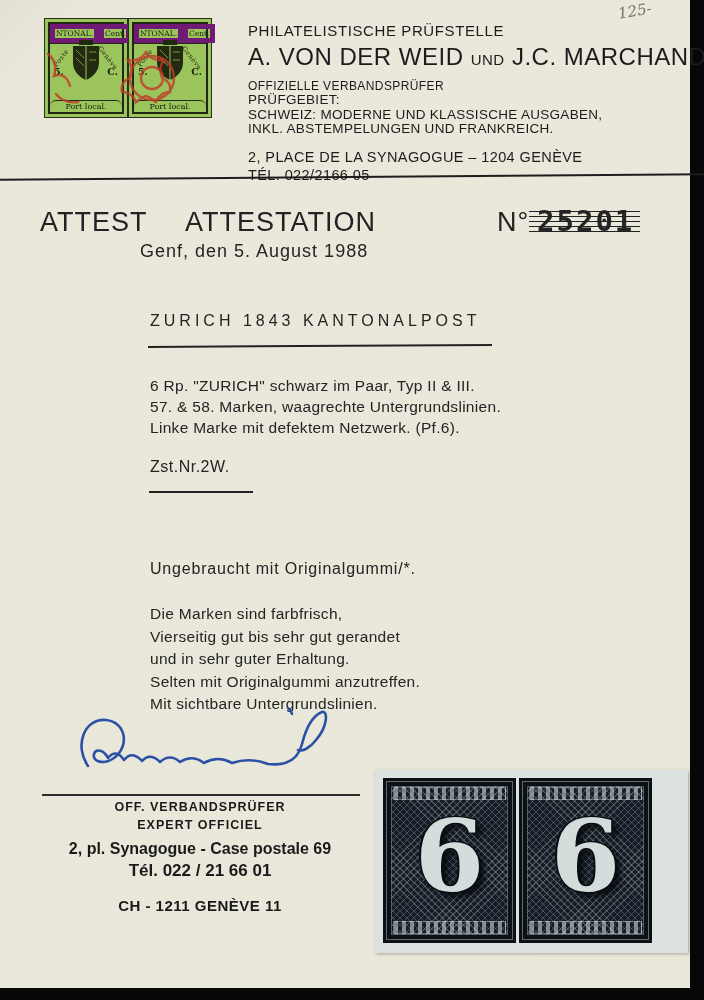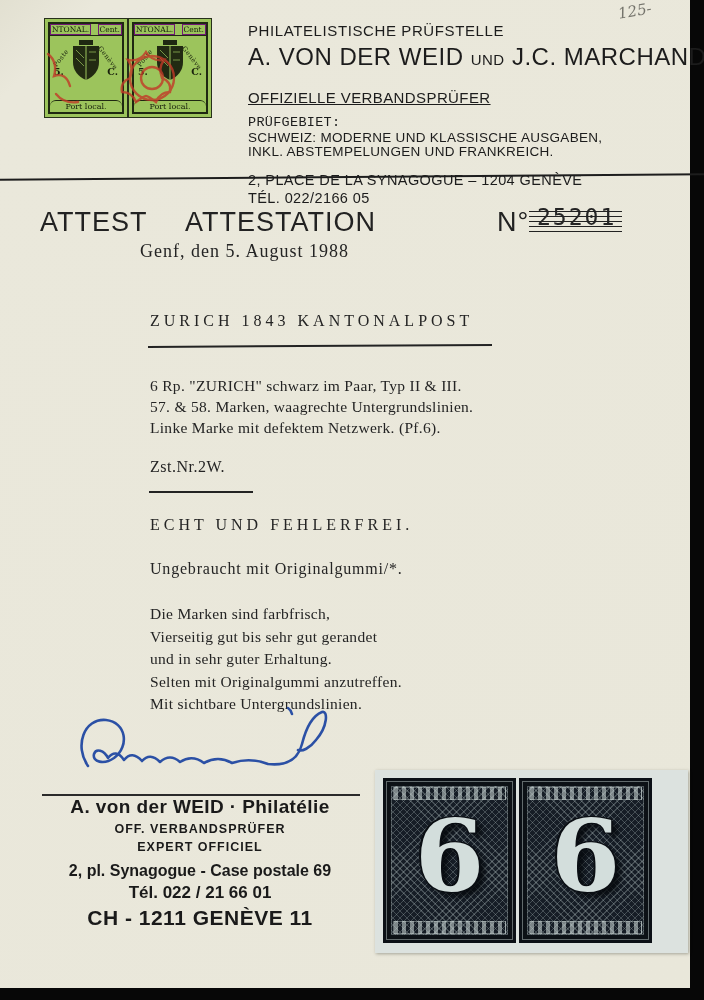--- a/index.html
+++ b/index.html
@@ -6,68 +6,68 @@
   .scan{position:relative;width:704px;height:1000px;background:#070707;overflow:hidden;
         font-family:"Liberation Sans",sans-serif;color:#1c1c1c;}
   .paper{position:absolute;left:0;top:0;width:690px;height:988px;
          background:linear-gradient(135deg,#e2e0d1 0,#eae8db 6%,#e9e7da 100%);}
 
   
   .letterhead{position:absolute;left:248px;top:22px;width:440px;}
   .lh-line1{font-size:15px;letter-spacing:.6px;}
   .lh-name{font-size:24px;letter-spacing:.5px;margin-top:4px;white-space:nowrap;}
   .lh-name .und{font-size:15px;}
-  .lh-line2{font-size:15px;letter-spacing:.4px;margin-top:18px;text-decoration:underline;}
+  .lh-line2{font-size:12px;letter-spacing:.4px;margin-top:8px;}
   .lh-small{font-size:13.5px;letter-spacing:.3px;line-height:14.5px;}
-  .lh-gebiet{margin-top:10px;font-family:Liberation Mono, monospace;}
+  .lh-gebiet{}
   .lh-addr{font-size:14.5px;letter-spacing:.4px;margin-top:12px;}
   .lh-tel{font-size:14.5px;letter-spacing:.4px;margin-top:2px;}
 
   .pencil-note{position:absolute;left:618px;top:2px;font-family:"DejaVu Serif",serif;
                font-style:italic;font-size:15px;color:#75746c;transform:rotate(-10deg);}
 
   .sep-line{position:absolute;left:0;top:176px;width:704px;height:2px;background:#1d1d1d;
             transform:rotate(-0.45deg);}
 
   
   .attest-word{position:absolute;top:207px;font-size:27px;letter-spacing:1px;color:#222;}
   .cert-number{position:absolute;left:537px;top:204px;font-family:"DejaVu Sans Mono",monospace;
-               font-weight:normal;font-size:23px;letter-spacing:2px;color:#242424;}
+               font-weight:bold;font-size:29px;letter-spacing:2px;color:#242424;}
   .cert-number::after{content:'';position:absolute;left:-8px;right:-6px;top:7px;height:21px;
                background:repeating-linear-gradient(to bottom,#222 0 1.3px,transparent 1.3px 5px);}
-  .mono{font-family:Liberation Serif, serif;color:#242424;}
+  .mono{font-family:Liberation Sans, sans-serif;color:#242424;}
   .date-line{position:absolute;left:140px;top:241px;font-size:18px;letter-spacing:1px;}
 
   
   .subject-heading{position:absolute;left:150px;top:312px;font-size:16px;letter-spacing:4px;}
   .rule{position:absolute;background:#232323;height:2px;}
   .body-lines{position:absolute;left:150px;top:375px;font-size:15.5px;letter-spacing:.3px;line-height:21px;white-space:nowrap;}
   .ref-line{position:absolute;left:150px;top:458px;font-size:16px;letter-spacing:.5px;}
   .verdict-heading{position:absolute;left:150px;top:516px;font-size:16px;letter-spacing:4px;}
   .condition-line{position:absolute;left:150px;top:560px;font-size:16px;letter-spacing:.8px;}
   .notes{position:absolute;left:150px;top:603px;font-size:15.5px;letter-spacing:.3px;line-height:22.5px;white-space:nowrap;}
 
   
   .sig-svg{position:absolute;left:50px;top:700px;}
   .sig-line{position:absolute;left:42px;top:794px;width:318px;height:2px;background:#2b2b2b;}
   .expert-block{position:absolute;left:22px;top:796px;width:356px;text-align:center;color:#1a1a1a;}
   .ex-name{font-size:19px;font-weight:bold;letter-spacing:.4px;}
   .ex-role{font-size:12.5px;font-weight:bold;letter-spacing:1px;margin-top:4px;}
   .ex-addr{font-size:16px;font-weight:bold;margin-top:8px;}
   .ex-tel{font-size:17px;font-weight:bold;margin-top:3px;}
-  .ex-city{font-size:21px;font-weight:bold;letter-spacing:.5px;margin-top:3px;}
+  .ex-city{font-size:15px;font-weight:bold;letter-spacing:.5px;margin-top:16px;}
 
   
   .stamp-pair{position:absolute;left:44px;top:18px;display:flex;}
   .gstamp{width:84px;height:100px;background:#9cc45c;border:1px solid #27301a;
           padding:3px;box-sizing:border-box;position:relative;}
   .gs-frame{border:2px solid #1f2811;height:100%;box-sizing:border-box;position:relative;
             font-family:"DejaVu Serif",serif;color:#18200c;}
   .gs-top{display:flex;justify-content:space-between;border-bottom:1px solid #1f2811;}
-  .gs-top span{font-size:7.5px;border:1px solid #701a75;padding:0 1px;line-height:9px;}
+  .gs-top span{font-size:7.5px;border:5px solid #701a75;padding:0 1px;line-height:9px;}
   .gs-banner{position:absolute;font-size:6.5px;letter-spacing:.5px;}
   .gs-banner.l{left:1px;top:30px;transform:rotate(-52deg);}
   .gs-banner.r{right:0px;top:30px;transform:rotate(52deg);}
   .gs-vals{position:absolute;left:0;right:0;top:42px;display:flex;justify-content:space-between;
            padding:0 4px;font-size:9.5px;font-weight:bold;}
   .gs-shield{position:absolute;left:50%;top:16px;transform:translateX(-50%);}
   .gs-bottom{position:absolute;left:0;right:0;bottom:0;border-top:1px solid #1f2811;
              text-align:center;font-size:8px;line-height:11px;border-radius:6px;}
   .cancel-svg{position:absolute;left:-10px;top:6px;pointer-events:none;}
 
@@ -185,21 +185,20 @@
 
     <div class="body-lines mono">
       <div>6 Rp. "ZURICH" schwarz im Paar, Typ II &amp; III.</div>
       <div>57. &amp; 58. Marken, waagrechte Untergrundslinien.</div>
       <div>Linke Marke mit defektem Netzwerk. (Pf.6).</div>
     </div>
 
     <div class="ref-line mono">Zst.Nr.2W.</div>
     <div class="rule" style="left:149px;top:491px;width:104px;height:1.5px;"></div>
 
-    <div class="verdict-heading mono">ECHT UND FEHLERFREI.</div>
     <div class="condition-line mono">Ungebraucht mit Originalgummi/*.</div>
 
     <div class="notes mono">
       <div>Die Marken sind farbfrisch,</div>
       <div>Vierseitig gut bis sehr gut gerandet</div>
       <div>und in sehr guter Erhaltung.</div>
       <div>Selten mit Originalgummi anzutreffen.</div>
       <div>Mit sichtbare Untergrundslinien.</div>
     </div>
 
@@ -209,21 +208,20 @@
                  C 46 48, 54 50, 58 58
                  Q 66 48, 74 60 Q 82 50, 92 61 Q 100 52, 110 62 Q 120 53, 130 62
                  Q 142 54, 154 63 Q 168 55, 182 63 Q 200 57, 218 64
                  C 236 66, 248 60, 252 44 C 256 28, 262 16, 272 12 C 278 10, 278 26, 266 40 C 260 48, 252 52, 248 50"></path>
         <path d="M238 8 q3 2 4 6"></path>
       </g>
     </svg>
     <div class="sig-line"></div>
 
     <div class="expert-block">
-      <div class="ex-name">A. von der WEID · Philatélie</div>
       <div class="ex-role">OFF. VERBANDSPRÜFER</div>
       <div class="ex-role">EXPERT OFFICIEL</div>
       <div class="ex-addr">2, pl. Synagogue - Case postale 69</div>
       <div class="ex-tel">Tél. 022 / 21 66 01</div>
       <div class="ex-city">CH - 1211 GENÈVE 11</div>
     </div>
 
     <div class="photo">
       <div class="zpair">
         <div class="zstamp">

